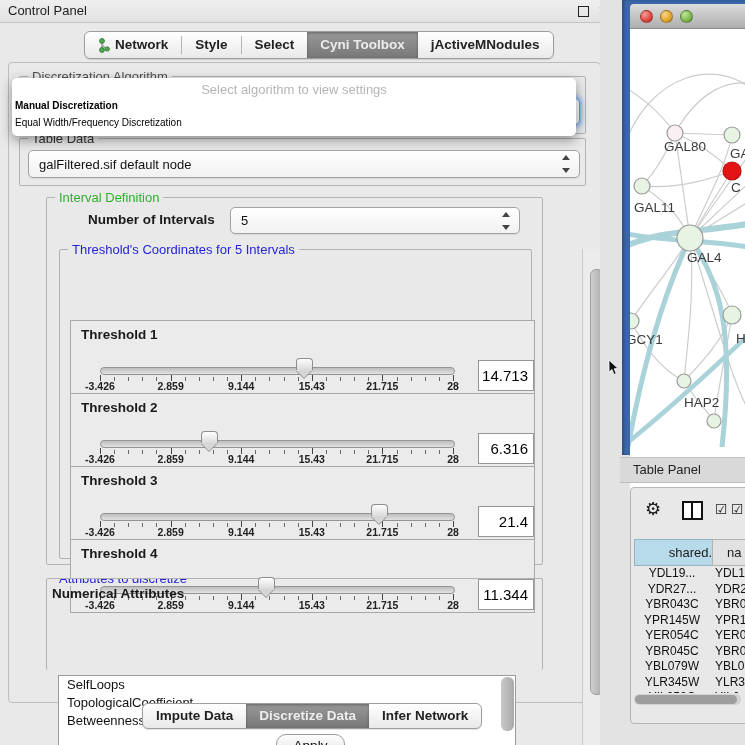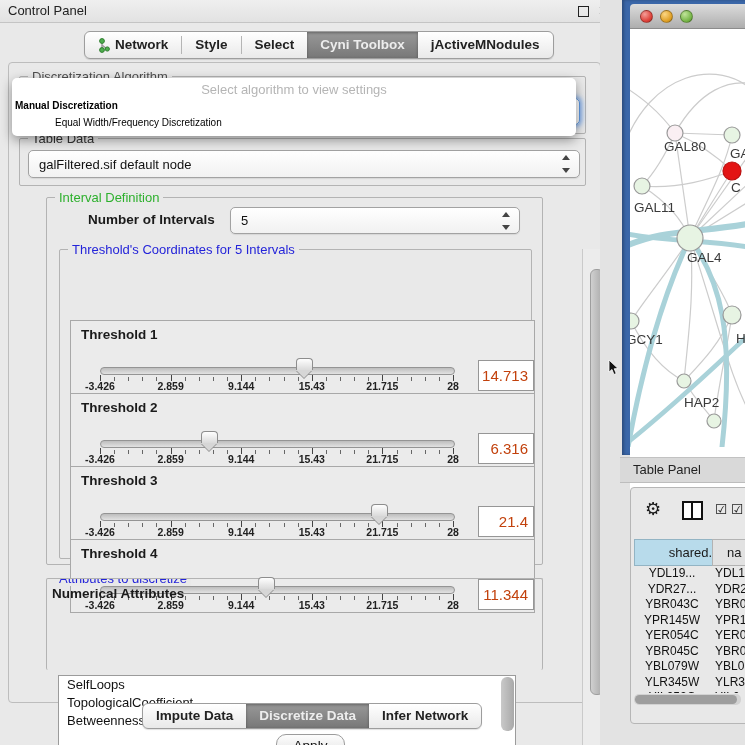--- a/index.html
+++ b/index.html
@@ -49,21 +49,21 @@
   .spin::before{top:calc(50% - 9px);border-bottom:5px solid #444;}
   .spin::after{bottom:calc(50% - 9px);border-top:5px solid #444;}
   .focusring{border:1px solid #5d97e0;box-shadow:0 0 5px 2px rgba(90,150,235,0.75);}
 
   
   #algo-popup{left:12px;top:78px;width:564px;height:58px;background:#ffffff;
               border-radius:5px;box-shadow:0 4px 12px rgba(0,0,0,0.4);z-index:30;}
   #algo-hint{left:0;right:0;top:4px;text-align:center;font-size:13px;color:#b5b5b5;}
   .algo-item{left:2px;right:2px;height:17px;font-size:10px;padding-left:1px;color:#000;}
   #algo-item-0{top:22px;font-weight:bold;}
-  #algo-item-1{top:39px;margin-left:40px;}
+  #algo-item-1{top:39px;}
 
   
   #threshold-rows{position:absolute;left:61px;top:258px;width:465px;}
   .t-row{position:relative;width:463px;height:72px;border:1px solid #a8a8a8;
          margin-top:-1px;background:#ebebeb;}
   .t-label{position:absolute;left:10px;top:6px;font-size:13.5px;font-weight:bold;}
   .t-track{position:absolute;left:29px;top:46px;width:353px;height:6px;border-radius:4px;
            background:linear-gradient(#bdbdbd,#e2e2e2);border:1px solid #949494;}
   .t-knob{position:absolute;top:37px;width:15px;height:11px;z-index:2;
           background:linear-gradient(#fefefe,#dadada);border:1px solid #8d8d8d;
@@ -73,21 +73,21 @@
           border-top:8px solid #d6d6d6;filter:drop-shadow(0 1px 0 #8d8d8d);}
   .t-ticks-minor{position:absolute;left:29px;top:56px;width:354px;height:4px;
       background:repeating-linear-gradient(90deg,#666 0 1px,transparent 1px 14.12px);}
   .t-ticks-major{position:absolute;left:29px;top:54px;width:354px;height:6px;
       background:repeating-linear-gradient(90deg,#444 0 1px,transparent 1px 70.6px);}
   .t-tick-labels{position:absolute;left:0;top:59px;width:100%;height:12px;}
   .t-ticklab{position:absolute;transform:translateX(-50%);font-size:10.5px;
              font-weight:bold;color:#222;white-space:nowrap;}
   .t-value{position:absolute;left:407px;top:39px;width:49px;height:29px;background:#fff;
            border:1px solid #969696;font-size:15px;text-align:right;line-height:29px;
-           padding-right:5px;color:#c2410c;}
+           padding-right:5px;color:#000000;}
 
   
   #attr-list{left:49px;top:612px;width:456px;height:70px;background:#ffffff;
              border:1px solid #9b9b9b;overflow:hidden;}
   .attr-item{font-size:13px;line-height:18px;padding-left:8px;color:#111;}
   #attr-scroll{position:absolute;right:1px;top:1px;width:13px;height:54px;
                background:linear-gradient(90deg,#c9c9c9,#a9a9a9);border-radius:6px;}
 
   #apply-btn{left:267px;top:671px;width:67px;height:21px;border:1px solid #9c9c9c;
              border-radius:10px;background:linear-gradient(#fdfdfd,#e3e3e3);

